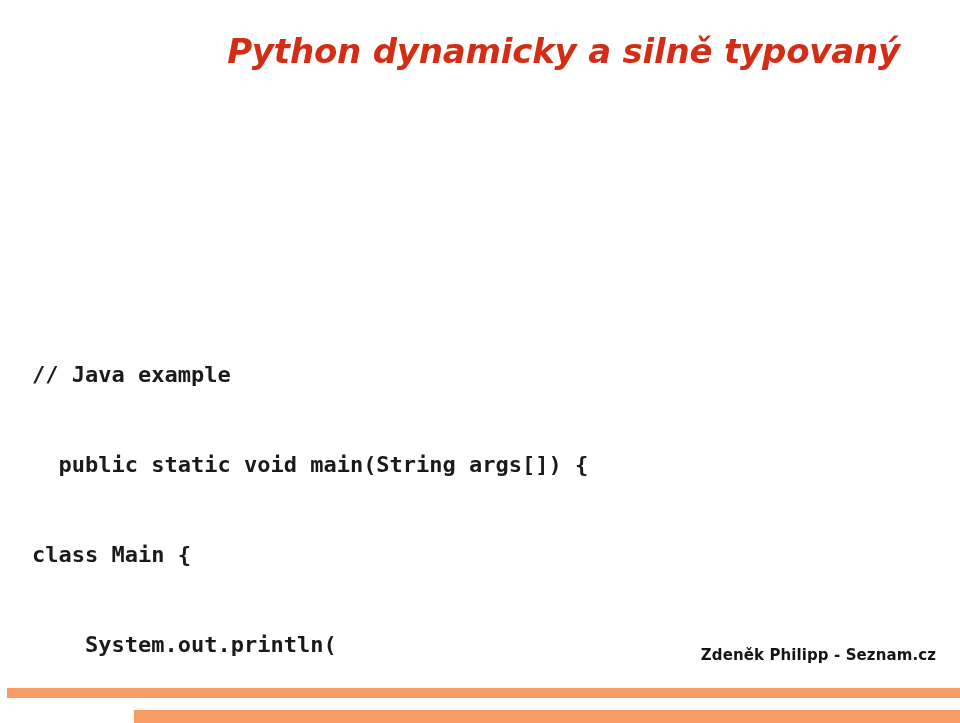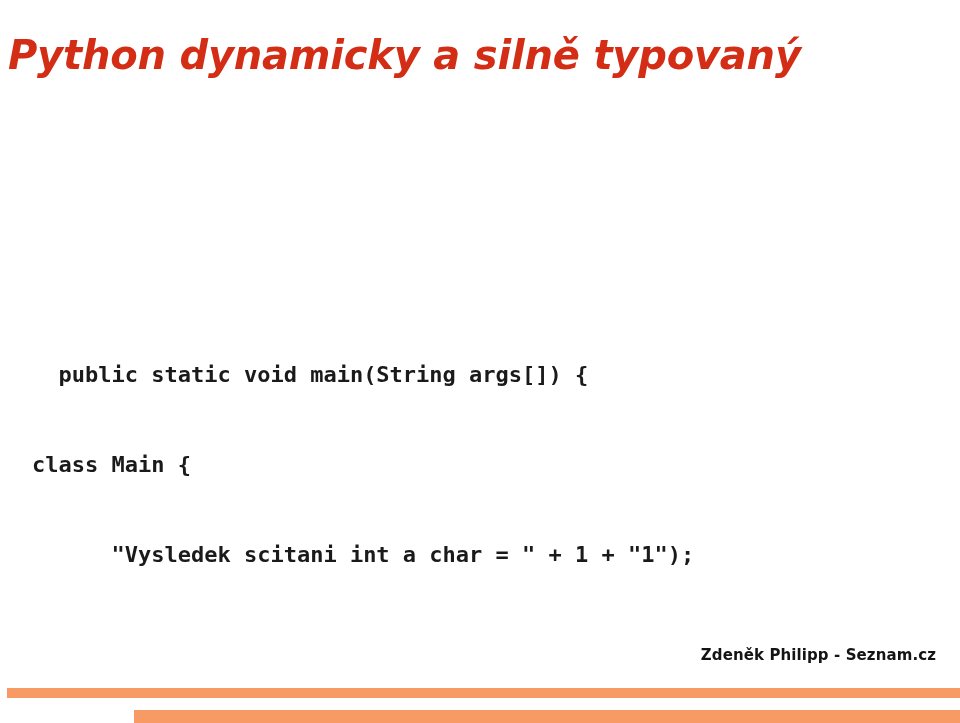--- a/index.html
+++ b/index.html
@@ -17,32 +17,32 @@
   .slide {
     position: relative;
     width: 960px;
     height: 723px;
     background: #ffffff;
   }
 
   
   .slide-title {
     position: absolute;
-    left: 8px;
+    left: 20px;
     top: 2px;
     width: 880px;
     color: #D32D16;
     font-family: "DejaVu Sans", "Liberation Sans", sans-serif;
-    font-size: 40px;
+    font-size: 34px;
     font-weight: bold;
     font-style: italic;
     line-height: 52px;
     letter-spacing: -0.2px;
     white-space: pre-wrap;
-    text-align: left;
+    text-align: right;
   }
 
   
   .code-block {
     position: absolute;
     left: 32px;
     top: 300px;
     width: 900px;
     font-family: "DejaVu Sans Mono", "Liberation Mono", monospace;
     font-size: 22px;
@@ -90,22 +90,24 @@
   }
 </style>
 </head>
 <body>
 
 <div class="slide">
 
   <h1 class="slide-title">Python dynamicky a silně typovaný</h1>
 
   <div class="code-block">
+    <span class="code-line">// Java example</span>
     <span class="code-line">  public static void main(String args[]) {</span>
     <span class="code-line">class Main {</span>
+    <span class="code-line">    System.out.println(</span>
     <span class="code-line">      "Vysledek scitani int a char = " + 1 + "1");</span>
     
     
   </div>
 
   <div class="footer-credit">Zdeněk Philipp - Seznam.cz</div>
 
   <div class="bar bar-top"></div>
   <div class="bar bar-bottom"></div>
 

